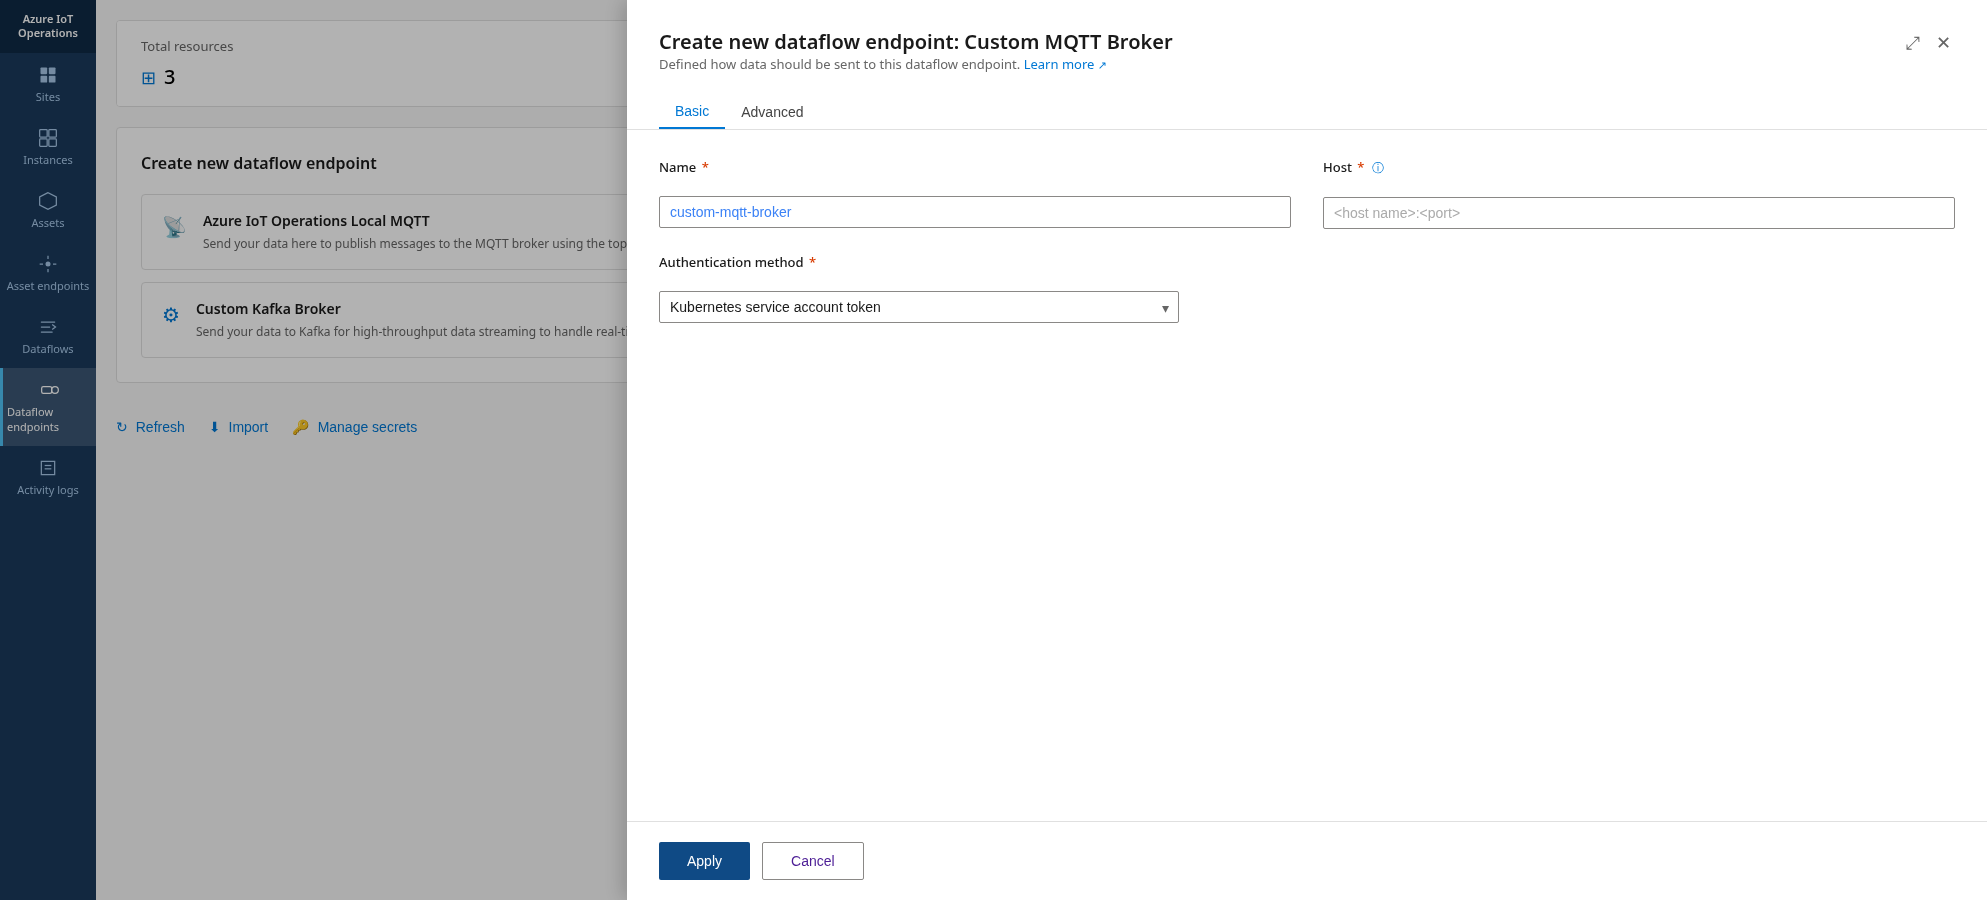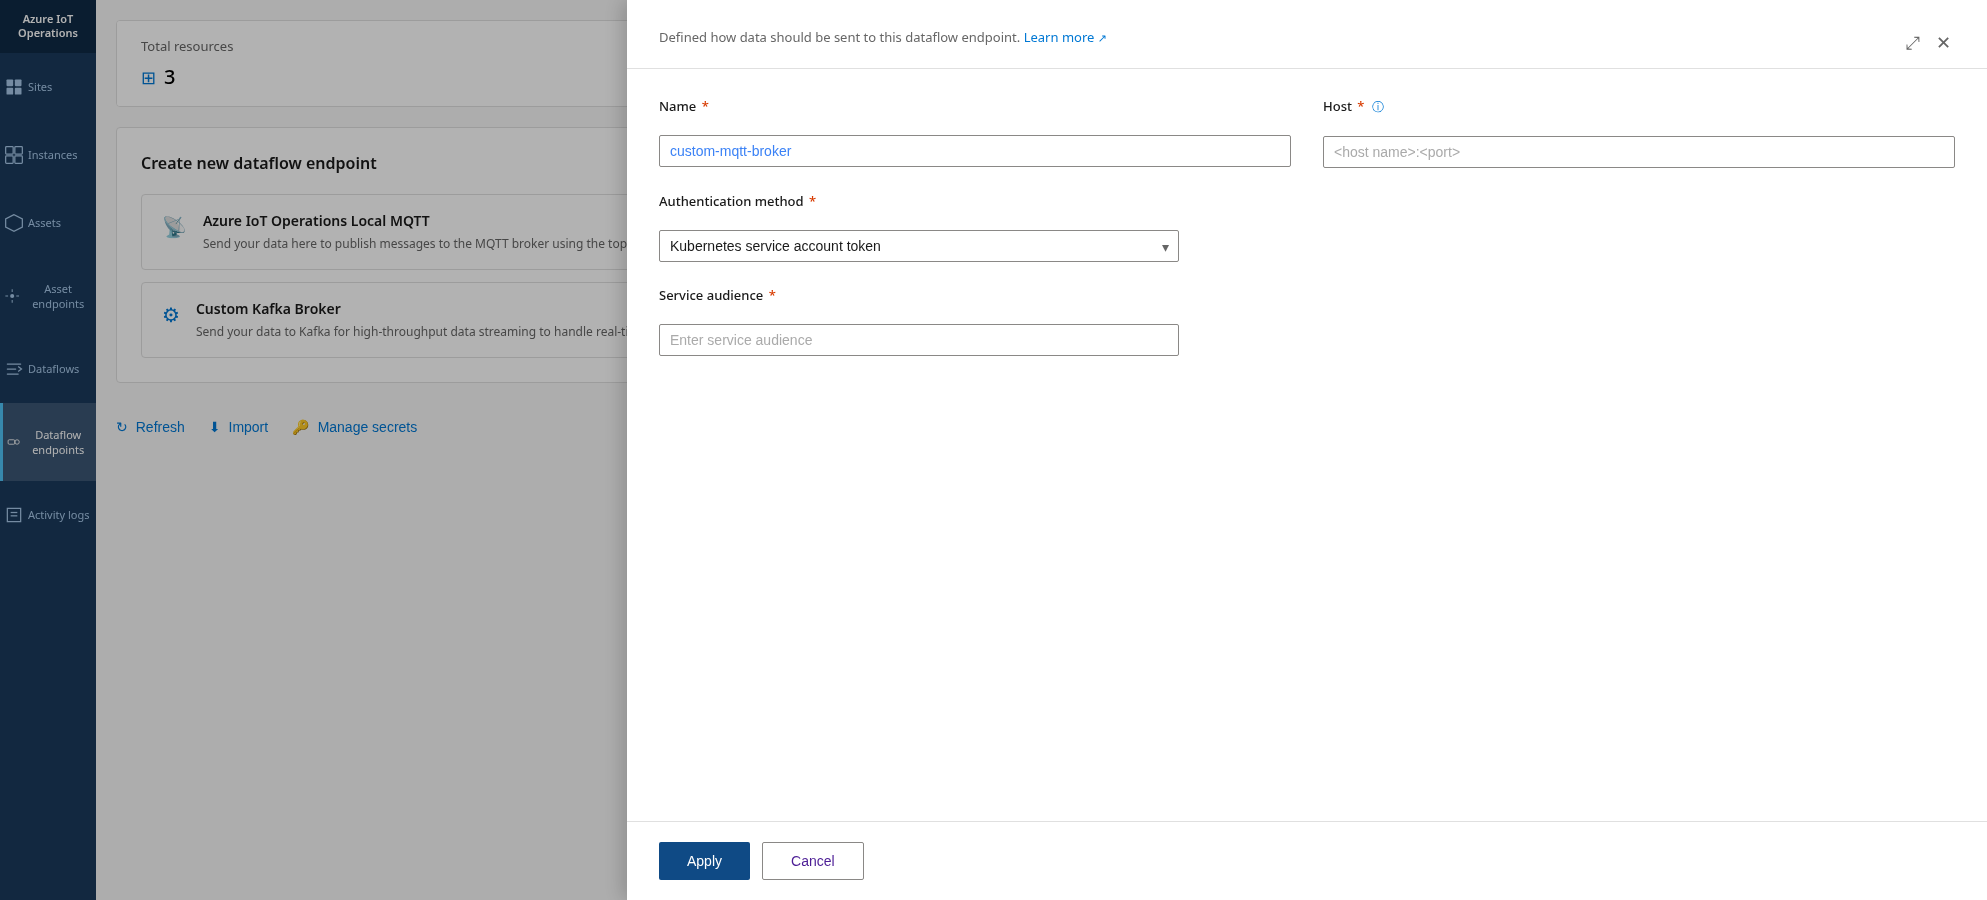--- a/index.html
+++ b/index.html
@@ -21,27 +21,26 @@
       padding: 12px 8px;
       color: white;
       font-size: 11px;
       font-weight: 600;
       text-align: center;
       line-height: 1.3;
     }
     .sidebar-item {
       width: 100%;
       display: flex;
-      flex-direction: row;
+      flex-direction: column;
       align-items: center;
-      padding: 24px 4px;
+      padding: 12px 4px;
       color: #a8c8e8;
       cursor: pointer;
       font-size: 11px;
-      text-align: center;
       gap: 4px;
     }
     .sidebar-item.active { background: rgba(255,255,255,0.15); color: white; border-left: 3px solid #4fc3f7; }
     .sidebar-item svg { width: 20px; height: 20px; fill: currentColor; }
 
     
     .main-content {
       flex: 1;
       background: #f8f8f8;
       overflow-y: auto;
@@ -416,34 +415,39 @@
     </button>
   </div>
 </div>
 
 <div class="overlay"></div>
 
 <div class="panel">
   <div class="panel-header">
     <div class="panel-title-row">
       <div>
+        <div class="panel-title">Create new dataflow endpoint: Custom MQTT Broker</div>
         <div class="panel-subtitle">
           <span>Defined how data should be sent to this dataflow endpoint.</span>
           <a href="#">Learn more</a>
           <span style="color:#0078d4; font-size:11px;">↗</span>
         </div>
       </div>
       <div class="panel-header-actions">
         <button class="panel-header-btn" title="Expand">
           <span>⤢</span>
         </button>
         <button class="panel-header-btn" title="Close">
           <span>✕</span>
         </button>
       </div>
+    </div>
+    <div class="panel-tabs">
+      <button class="panel-tab active">Basic</button>
+      <button class="panel-tab">Advanced</button>
     </div>
   </div>
 
   <div class="panel-body">
 
     <div class="form-row">
       <div class="form-group">
         <label class="form-label">
           <span>Name</span><span class="required"> *</span>
         </label>
@@ -468,27 +472,19 @@
             <option>Kubernetes service account token</option>
             <option>Username/Password</option>
             <option>X.509 certificate</option>
             <option>Anonymous</option>
           </select>
           <span class="form-select-arrow">▾</span>
         </div>
       </div>
     </div>
 
-    <div class="form-row" style="max-width: 520px;">
-      <div class="form-group">
-        <label class="form-label">
-          <span>Service audience</span><span class="required"> *</span>
-        </label>
-        <input type="text" class="form-input" placeholder="Enter service audience" style="">
-      </div>
-    </div>
   </div>
 
   <div class="panel-footer">
     <button class="btn-primary">Apply</button>
     <button class="btn-secondary">Cancel</button>
   </div>
 </div>
 
 </body></html>

